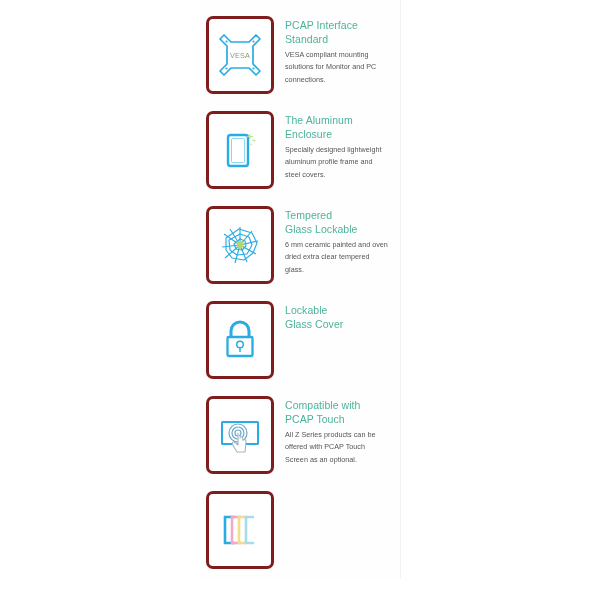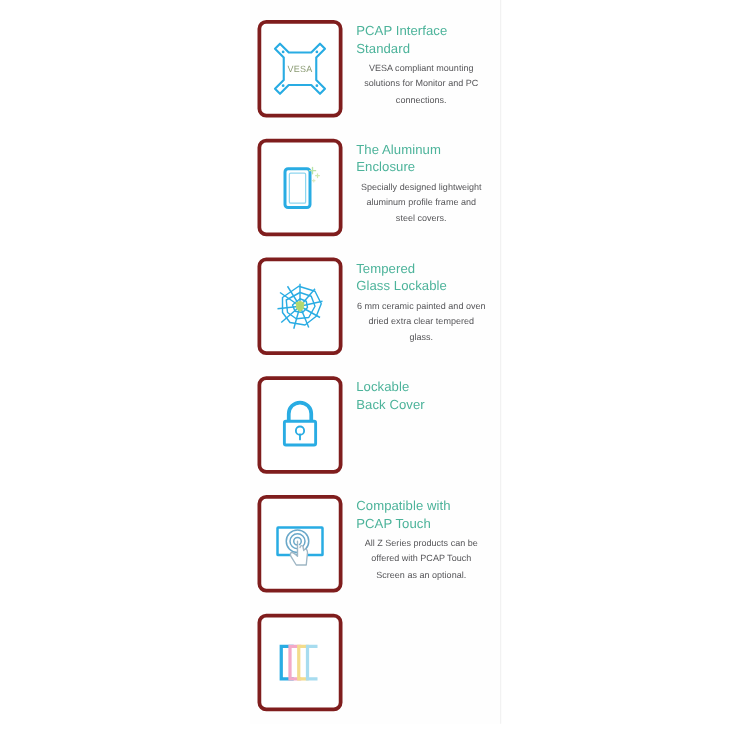--- a/index.html
+++ b/index.html
@@ -94,21 +94,20 @@
   }
 
   .feature-desc {
     color: #555558;
     font-size: 7.2px;
     line-height: 12.4px;
     font-weight: 400;
     letter-spacing: 0.02px;
     margin: 0;
     max-width: 104px;
-    text-align: center;
   }
 
   .vesa-label {
     font-size: 7.2px;
     fill: #8a9a72;
     font-family: "Liberation Sans", sans-serif;
     letter-spacing: 0.2px;
   }
 </style>
 </head>
@@ -189,21 +188,21 @@
       <div class="icon-card">
         <svg width="50" height="50" viewBox="0 0 50 50">
           <path d="M16 22 L16 16 A9 9 0 0 1 34 16 L34 22" fill="none" stroke="#29ace3" stroke-width="3"></path>
           <rect x="12.5" y="22" width="25" height="19" rx="1.2" ry="1.2" fill="none" stroke="#29ace3" stroke-width="2.3"></rect>
           <circle cx="25" cy="29.5" r="3.3" fill="none" stroke="#29ace3" stroke-width="1.5"></circle>
           <path d="M25 32.5 L25 36.5" stroke="#29ace3" stroke-width="1.5" stroke-linecap="round"></path>
         </svg>
       </div>
       <div class="feature-text">
         <p class="feature-title">Lockable
-Back Cover</p>
+Glass Cover</p>
       </div>
     </div>
 
     <div class="feature-row">
       <div class="icon-card">
         <svg width="52" height="52" viewBox="0 0 52 52">
           <rect x="8" y="13" width="36" height="22" rx="0.5" ry="0.5" fill="none" stroke="#29ace3" stroke-width="2"></rect>
           <g fill="none" stroke="#6aa8c9" stroke-width="1.2">
             <circle cx="24" cy="24" r="3"></circle>
             <circle cx="24" cy="24" r="6"></circle>

